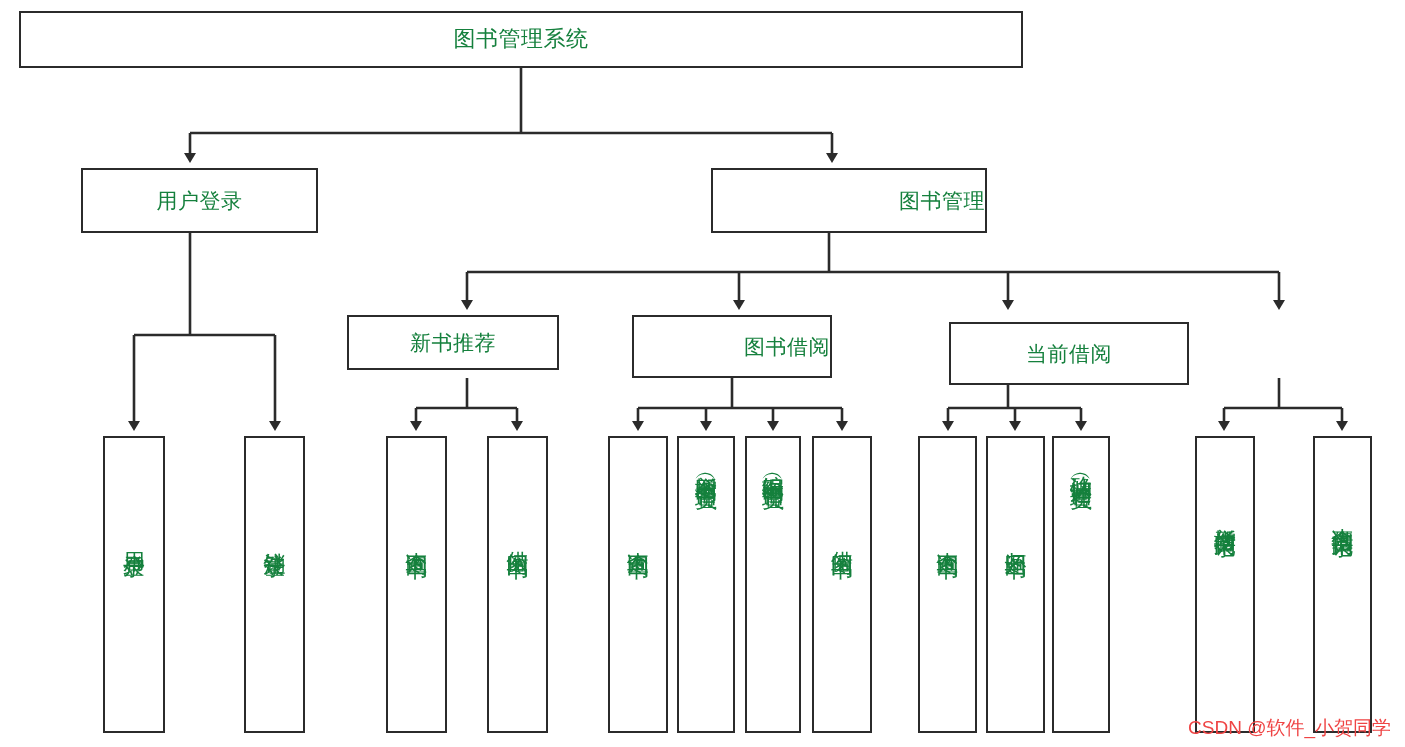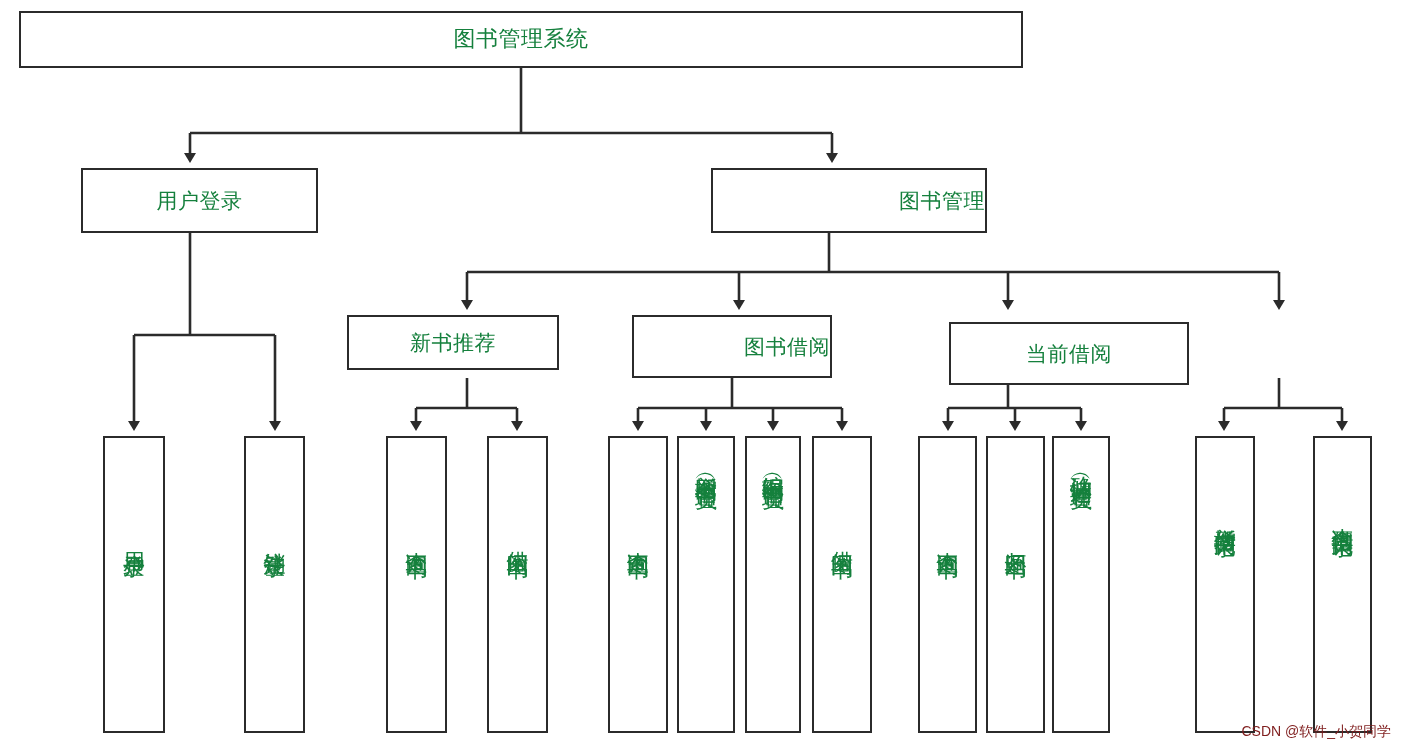--- a/index.html
+++ b/index.html
@@ -66,22 +66,22 @@
   .node.vertical.tall .label {
     padding-top: 6px;
   }
   .node.root .label {
     font-size: 22px;
   }
   .watermark {
     position: absolute;
     right: 14px;
     bottom: 6px;
-    font-size: 14px;
-    color: #7f1d1d;
+    font-size: 19px;
+    color: #ef4444;
     white-space: nowrap;
     font-family: "Liberation Sans", "DejaVu Sans", sans-serif;
   }
 </style>
 </head>
 <body>
 
 <div id="canvas">
 
   <svg class="wires" viewBox="0 0 1405 747" xmlns="http://www.w3.org/2000/svg">

